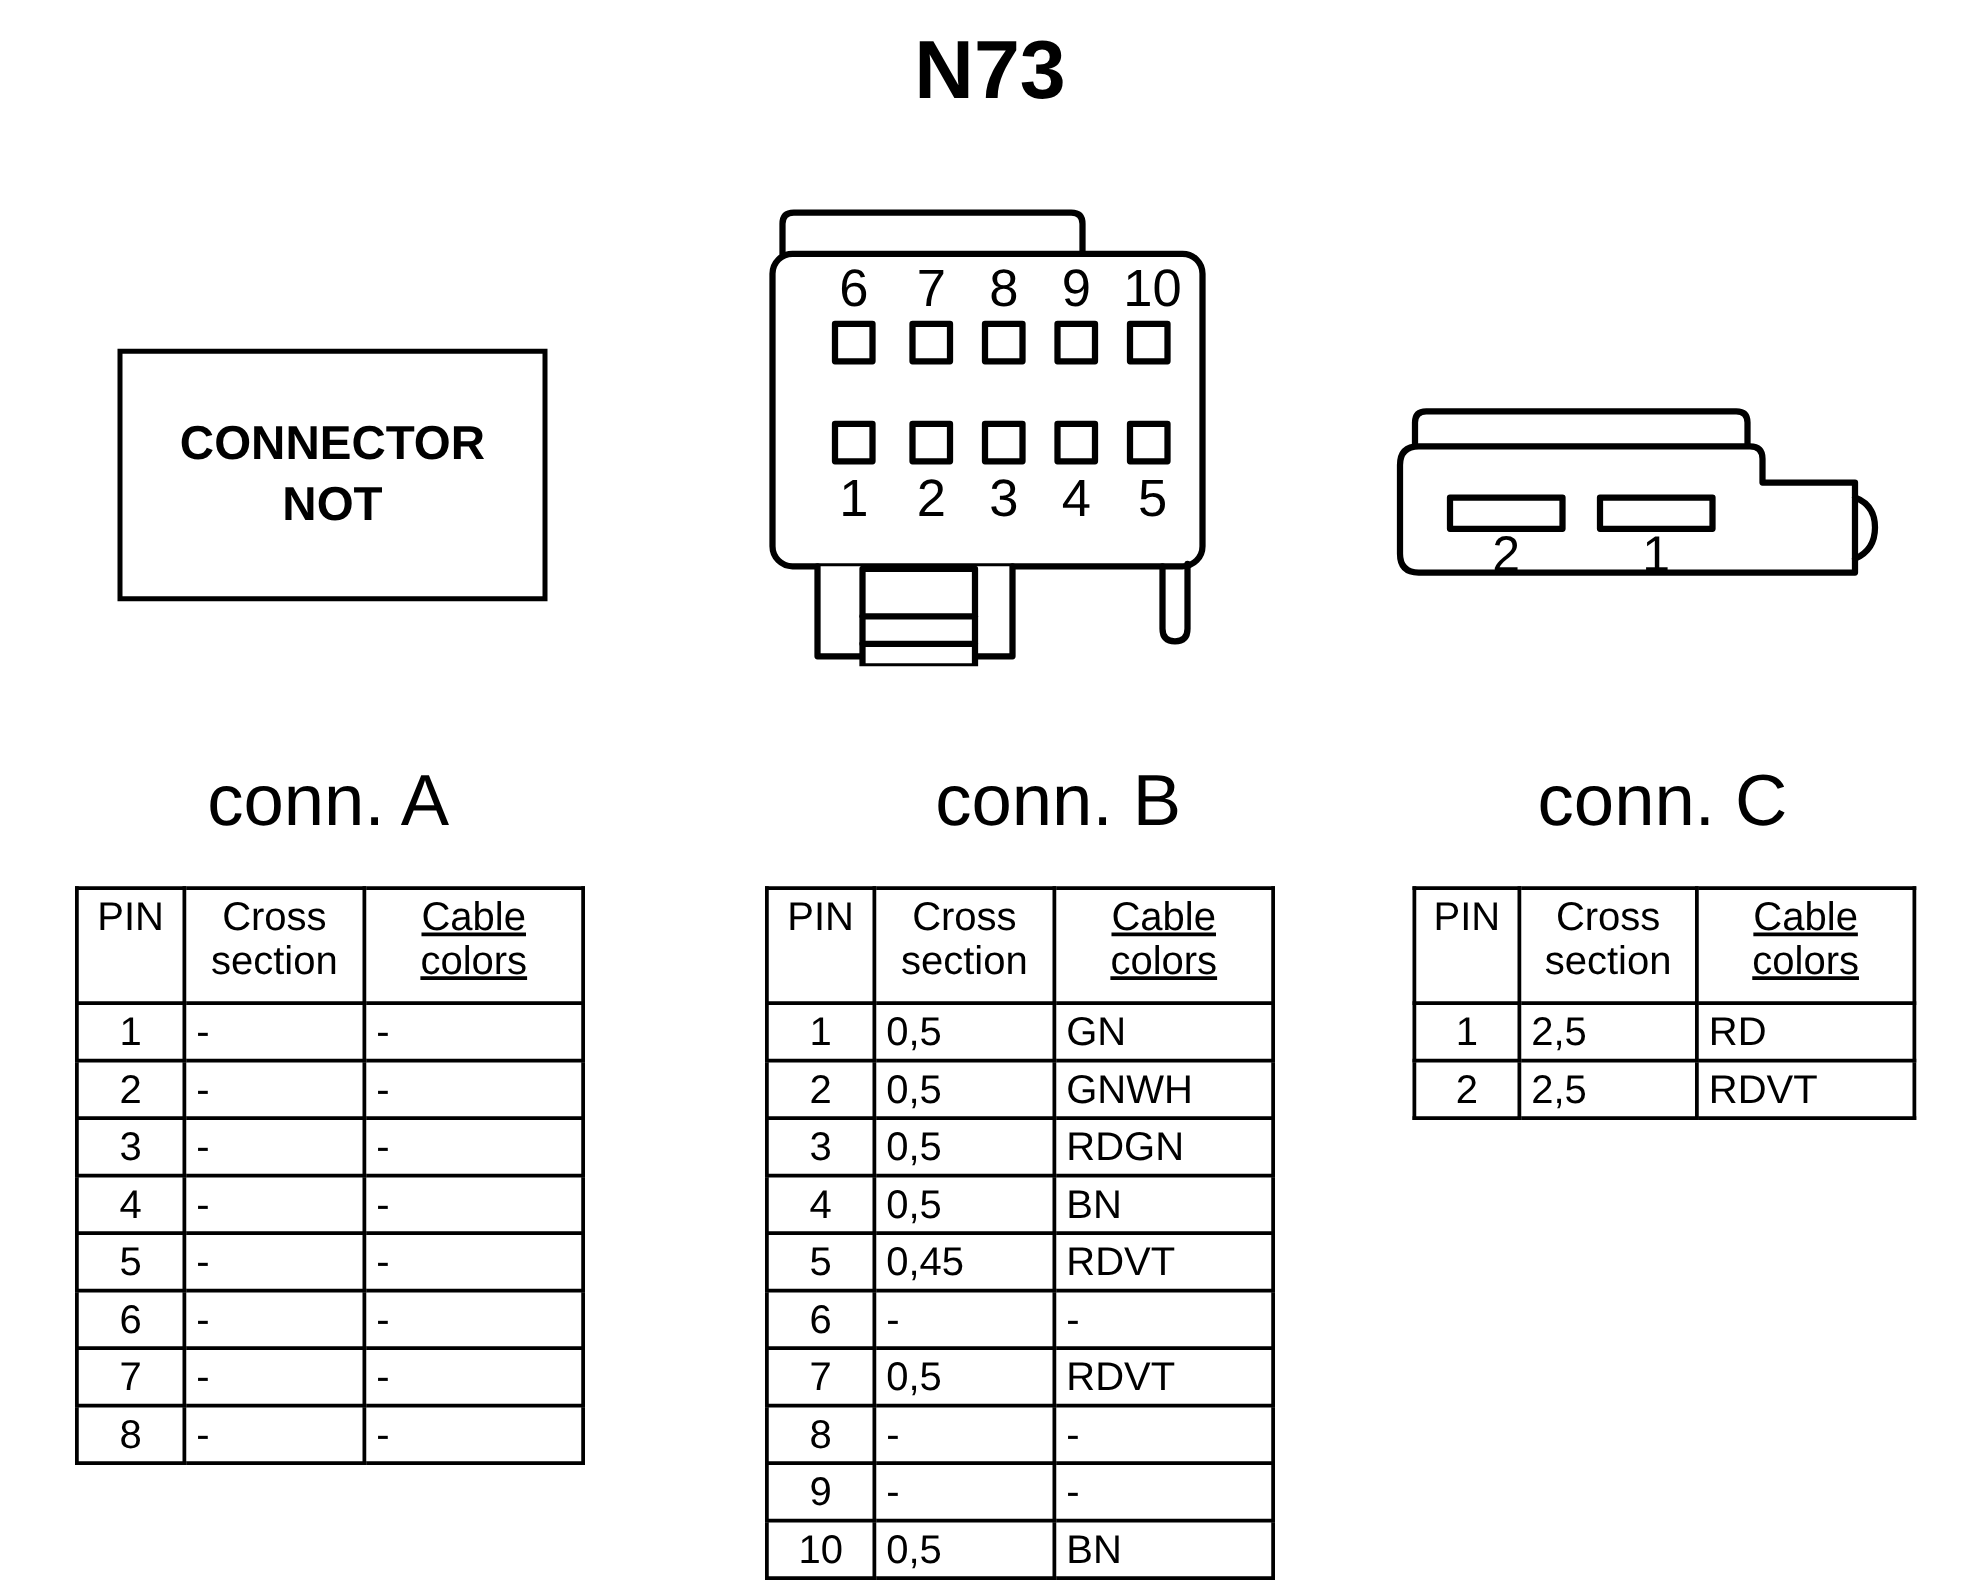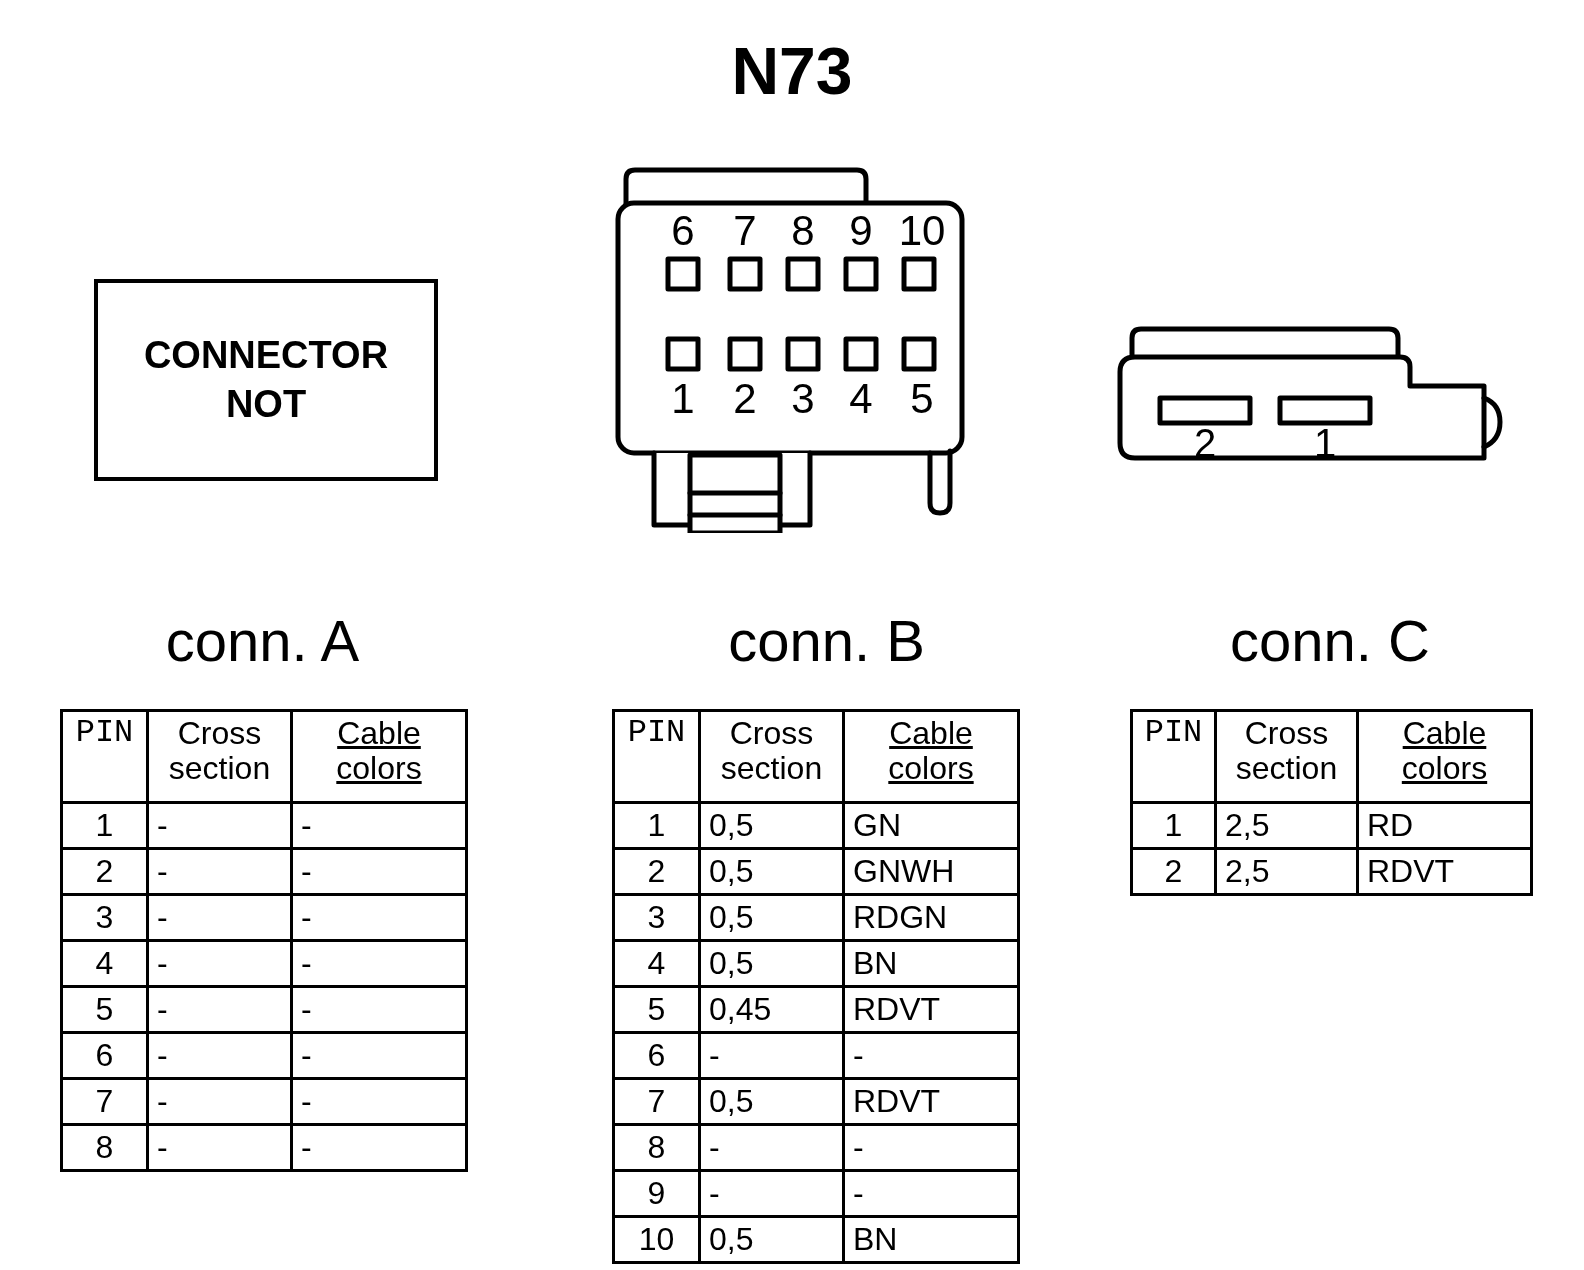--- a/index.html
+++ b/index.html
@@ -20,21 +20,20 @@
   #page-title {
     position: absolute;
     left: 0;
     top: 22px;
     width: 1584px;
     text-align: center;
     font-size: 66px;
     font-weight: bold;
     letter-spacing: 0px;
     line-height: 1;
-    margin-top: 16px;
   }
 
   
   #not-available-box {
     position: absolute;
     left: 94px;
     top: 279px;
     width: 344px;
     height: 202px;
     border: 4px solid #000;
@@ -73,21 +72,21 @@
   
   .conn-heading {
     position: absolute;
     font-size: 58px;
     font-weight: normal;
     line-height: 1;
     white-space: nowrap;
     text-align: center;
   }
   #heading-a { left: 60px;   top: 612px; width: 405px; }
-  #heading-b { left: 624px;  top: 612px; width: 405px; }
+  #heading-b { left: 644px;  top: 612px; width: 405px; }
   #heading-c { left: 1130px; top: 612px; width: 400px; }
 
   
   .pin-table {
     position: absolute;
     border-collapse: collapse;
     table-layout: fixed;
     background: #fff;
   }
   .pin-table,
@@ -113,21 +112,21 @@
     height: 46px;
     vertical-align: middle;
   }
   .pin-table td.c-pin {
     text-align: center;
   }
   .pin-table td.c-val {
     text-align: left;
     padding-left: 8px;
   }
-  .pin-table th.h-pin { width: 86px; font-family: Liberation Mono, monospace; }
+  .pin-table th.h-pin { width: 86px; }
   .pin-table th.h-cross { width: 144px; }
   .pin-table th.h-colors { width: 175px; text-decoration: underline; }
 
   #table-a { left: 60px;   top: 709px; width: 405px; }
   #table-b { left: 612px;  top: 709px; width: 405px; }
   #table-c { left: 1130px; top: 709px; width: 400px; }
   #table-c th.h-pin { width: 84px; }
   #table-c th.h-cross { width: 142px; }
   #table-c th.h-colors { width: 174px; }
 </style>

